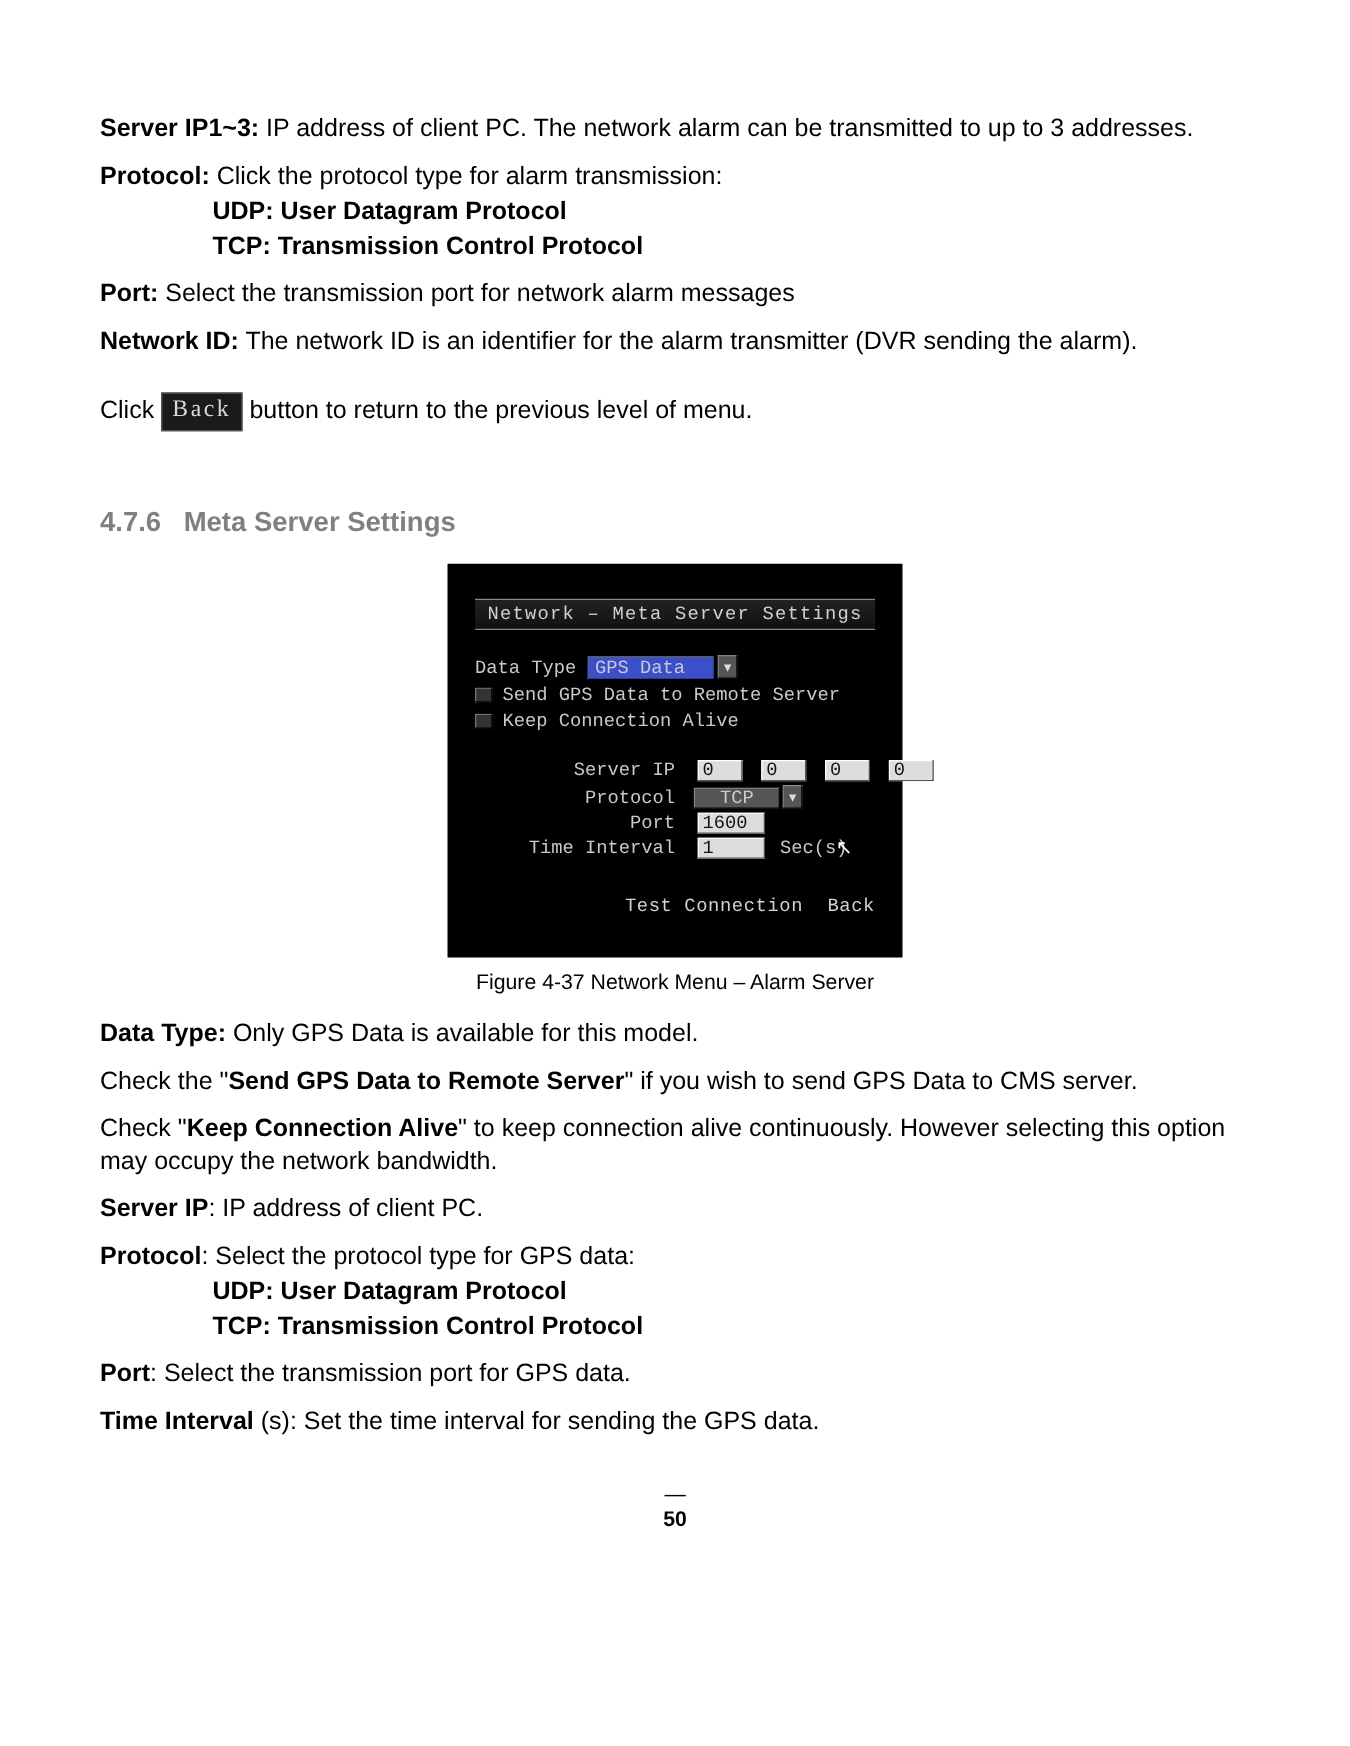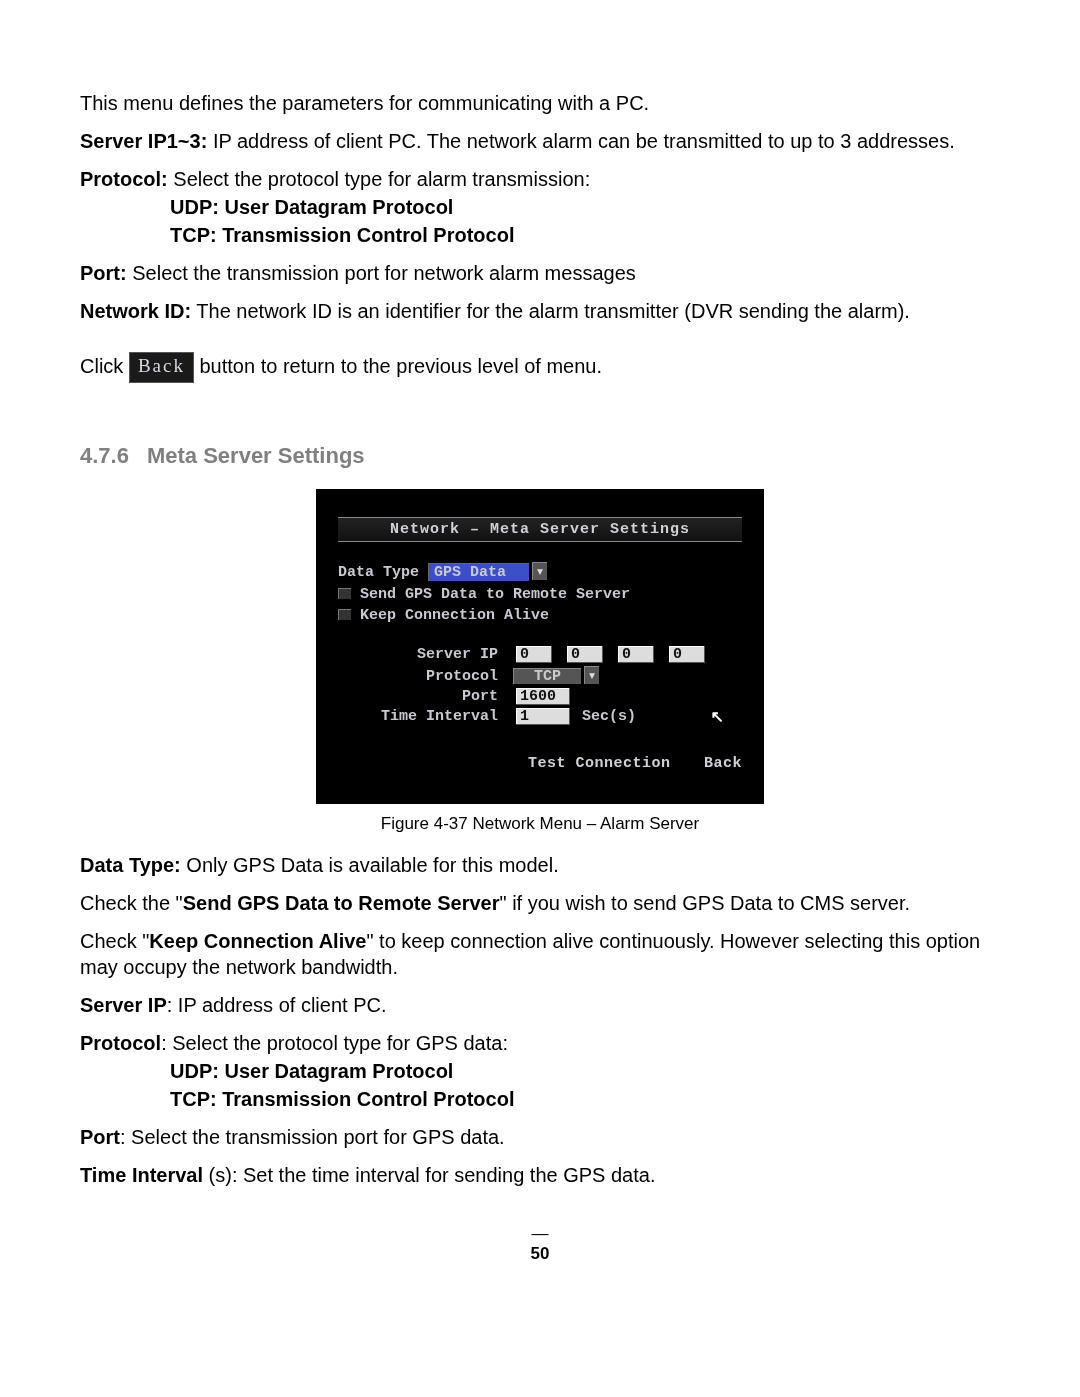--- a/index.html
+++ b/index.html
@@ -30,26 +30,25 @@
     margin: 60px 0 20px 0;
     font-family: Liberation Sans, sans-serif;
   }
   .section-heading .num { color: #808080; margin-right: 18px;}
   .figure-wrap {
     text-align: center;
     margin: 18px 0 8px 0;
   }
   .dvr-screenshot {
     display: inline-block;
-    width: 448px;
+    width: 364px;
     background: #000;
     padding: 28px 0 32px 0;
     text-align: left;
     position: relative;
-    font-weight: bold;
   }
   .dvr-inner {
     margin: 0 22px;
     font-family: "Courier New", monospace;
     color: #c8c8d0;
     font-size: 15px;
   }
   .dvr-titlebar {
     border-top: 1px solid #888;
     border-bottom: 1px solid #888;
@@ -114,21 +113,21 @@
     color:#ccc;
     padding:0 21px;
     box-shadow: inset -1px -1px 0 #000, inset 1px 1px 0 #888;
   }
   .dvr-footer {
     text-align: right;
     margin-top: 30px;
     color:#d0d0d8;
     letter-spacing:0.5px;
   }
-  .dvr-footer span { margin-left: 24px; }
+  .dvr-footer span { margin-left: 10px; }
   .dvr-cursor {
     position:absolute;
     right: 40px;
     bottom: 78px;
     color:#fff;
     font-size:16px;
   }
   .figure-caption {
     font-size: 17px;
     margin: 10px 0 18px 0;
@@ -151,28 +150,27 @@
     font-size:17px;
     margin-top: 36px;
   }
   .page-number .dash { display:block; font-weight:normal; }
 </style>
 </head>
 <body>
 
 <div class="page">
 
-  <p class="para">This menu defines the parameters for communicating with a PC.</p>
 
   <p class="para">
     <span class="bold">Server IP1~3:</span><span> IP address of client PC. The network alarm can be transmitted to up to 3 addresses.</span>
   </p>
 
   <p class="para" style="margin-bottom:2px">
-    <span class="bold">Protocol:</span><span> Select the protocol type for alarm transmission:</span>
+    <span class="bold">Protocol:</span><span> Click the protocol type for alarm transmission:</span>
   </p>
   <div class="para indent" style="margin-bottom:2px">UDP: User Datagram Protocol</div>
   <div class="para indent">TCP: Transmission Control Protocol</div>
 
   <p class="para">
     <span class="bold">Port:</span><span> Select the transmission port for network alarm messages</span>
   </p>
 
   <p class="para">
     <span class="bold">Network ID:</span><span> The network ID is an identifier for the alarm transmitter (DVR sending the alarm).</span>

